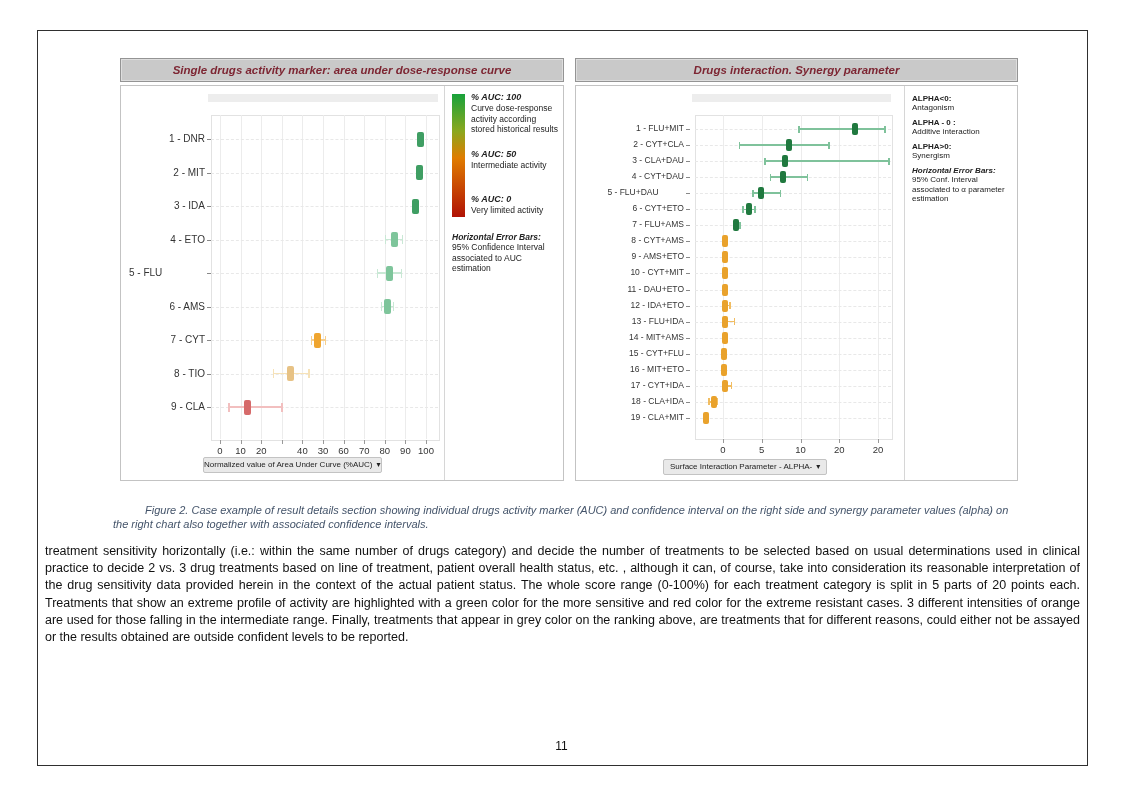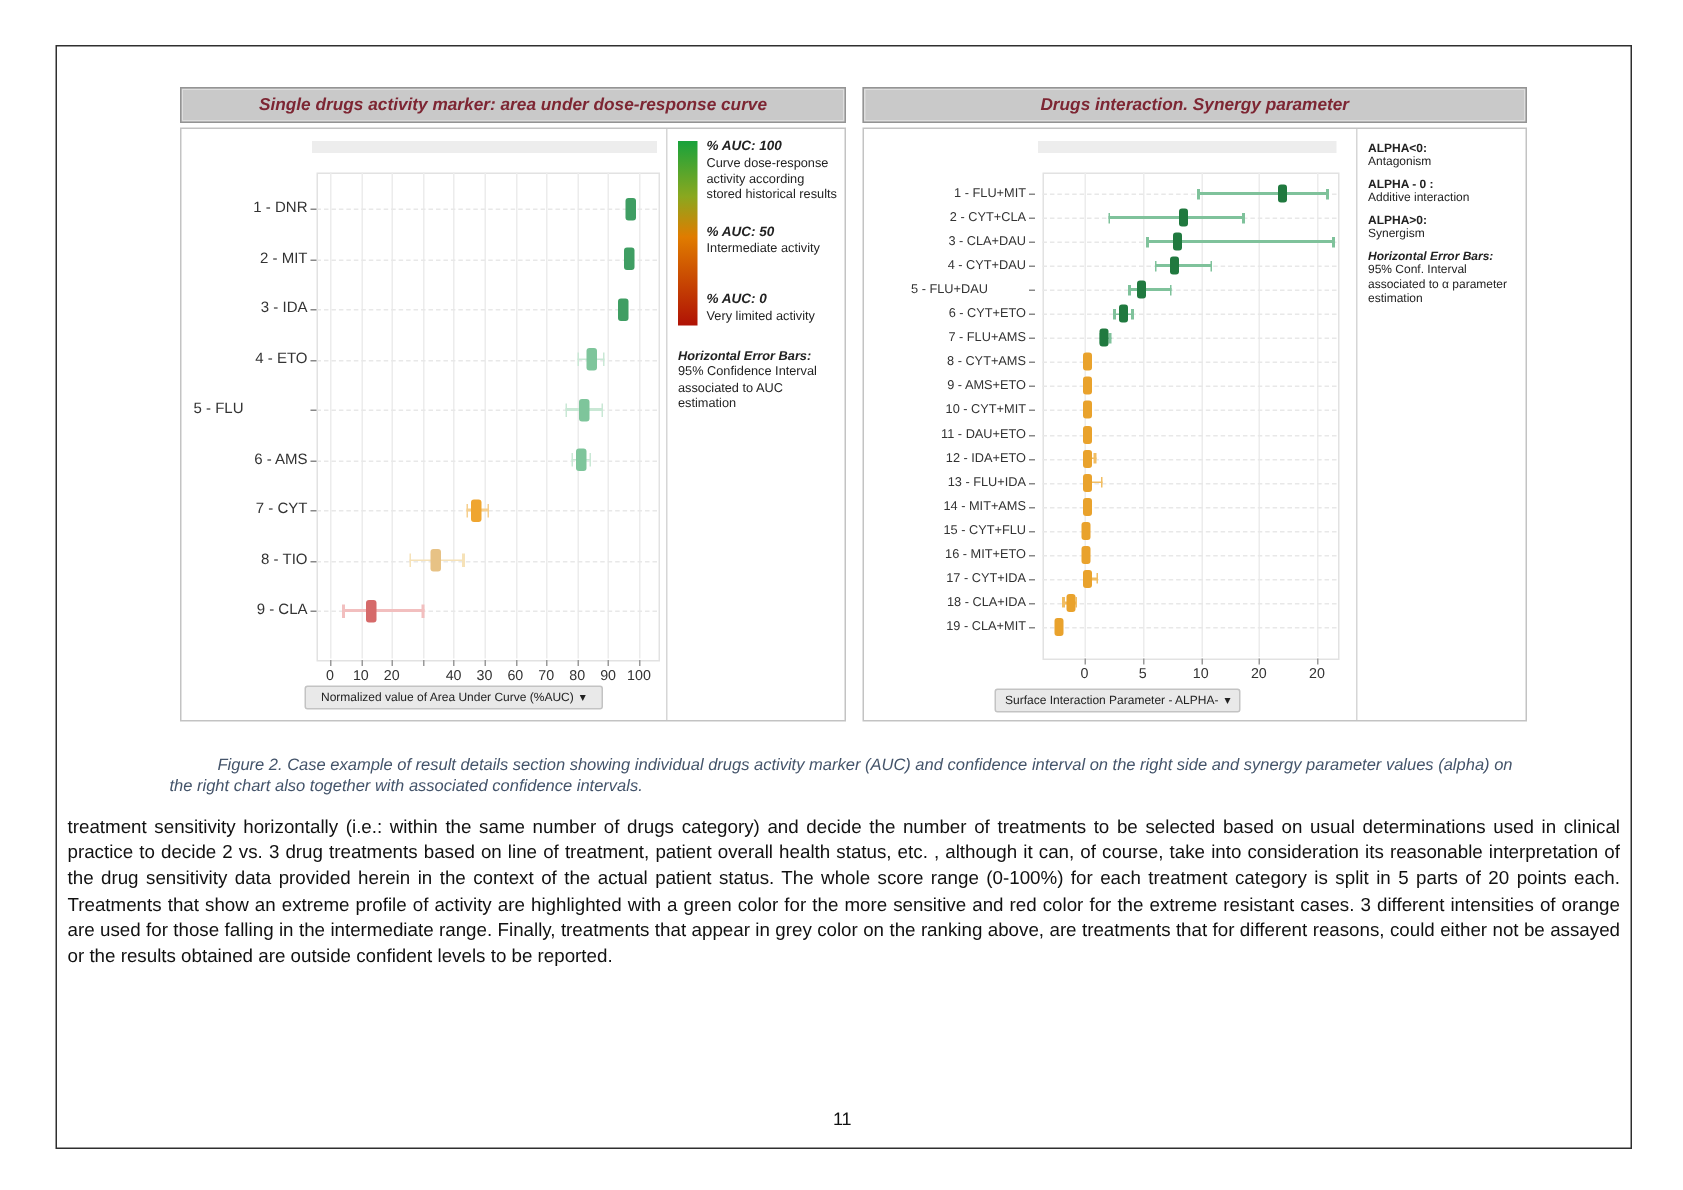--- a/index.html
+++ b/index.html
@@ -124,21 +124,21 @@
         <div class="abs" style="left: 151.53px; top: 283px; width: 1.5px; height: 9px; background: rgb(246, 226, 184);"></div>
         <div class="abs" style="left: 187.11px; top: 283px; width: 1.5px; height: 9px; background: rgb(246, 226, 184);"></div>
         <div class="abs" style="left: 165.54px; top: 280px; width: 7px; height: 15px; background: rgb(231, 194, 133); border-radius: 2px;"></div>
         <div class="abs" style="left: 90px; top: 321px; width: 227px; height: 0px; border-top: 1px dashed rgb(232, 232, 232);"></div>
         <div class="abs" style="left: 8px; top: 315px; width: 76px; text-align: right; font-size: 10px; color: rgb(51, 51, 51); white-space: nowrap;">9 - CLA</div>
         <div class="abs" style="left: 86px; top: 321px; width: 4px; height: 1px; background: rgb(136, 136, 136);"></div>
         <div class="abs" style="left: 107.24px; top: 320.25px; width: 54.59px; height: 1.5px; background: rgb(242, 191, 191);"></div>
         <div class="abs" style="left: 107.24px; top: 316.5px; width: 1.5px; height: 9px; background: rgb(242, 191, 191);"></div>
         <div class="abs" style="left: 160.33px; top: 316.5px; width: 1.5px; height: 9px; background: rgb(242, 191, 191);"></div>
         <div class="abs" style="left: 123.31px; top: 313.5px; width: 7px; height: 15px; background: rgb(214, 106, 106); border-radius: 2px;"></div>
-        <div class="abs" style="left: 82px; top: 371px; height: 14px; line-height: 14px; padding: 0px 10px; background: rgb(233, 233, 233); border: 1px solid rgb(195, 195, 195); border-radius: 2px; font-size: 8px; color: rgb(34, 34, 34); white-space: nowrap;">Normalized value of Area Under Curve (%AUC) <span>▾</span></div>
+        <div class="abs" style="left: 82px; top: 371px; height: 14px; line-height: 14px; padding: 0px 0; background: rgb(233, 233, 233); border: 1px solid rgb(195, 195, 195); border-radius: 2px; font-size: 8px; color: rgb(34, 34, 34); white-space: nowrap;">Normalized value of Area Under Curve (%AUC) <span>▾</span></div>
       </div>
     <div class="abs legend-col" style="left:323px;width:118px;">
       <div class="abs" style="left: 7px; top: 8px; width: 13px; height: 123px; background: linear-gradient(rgb(24, 162, 59) 0%, rgb(138, 168, 31) 30%, rgb(224, 124, 0) 52%, rgb(176, 18, 5) 100%);"></div>
       <div class="abs" style="left:26px;top:6px;width:90px;">
         <div class="lg-title">% AUC: 100</div>
         <div class="lg-text">Curve dose-response activity according stored historical results</div>
       </div>
       <div class="abs" style="left:26px;top:63px;width:90px;">
         <div class="lg-title">% AUC: 50</div>
         <div class="lg-text">Intermediate activity</div>

